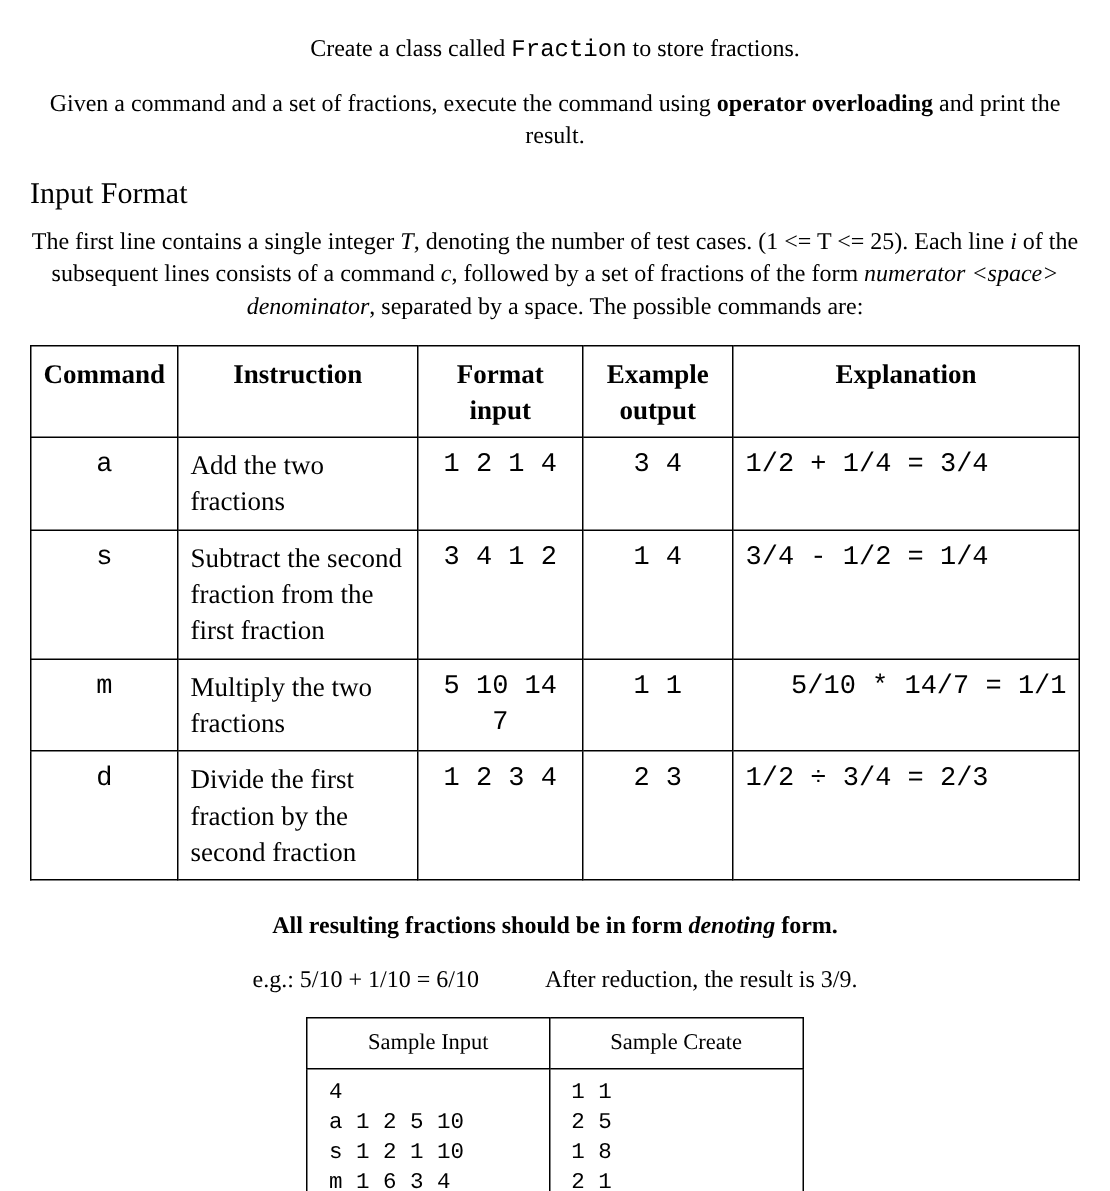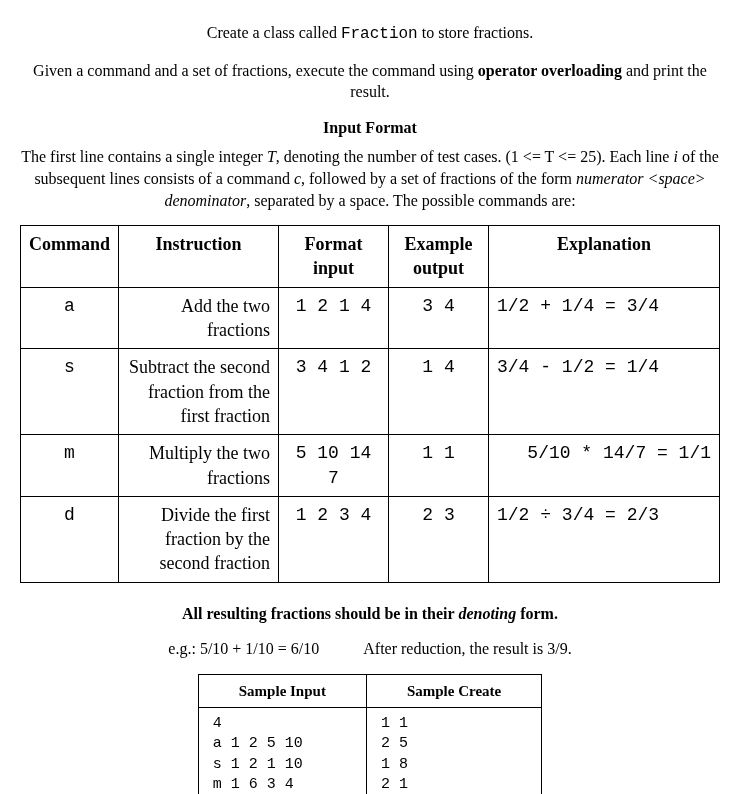--- a/index.html
+++ b/index.html
@@ -9,45 +9,45 @@
       color: #000;
       margin: 0;
       padding: 16px 20px;
       width: 740px;
       line-height: 1.35;
     }
     p { margin: 6px 0 14px 0; text-align: center; }
     code, .mono { font-family: 'Courier New', Courier, monospace; }
     .bold { font-weight: bold; }
     .italic { font-style: italic; }
-    h4.sect { font-weight: bold; margin: 10px 0 8px 0; font-size: 16px; text-align: center; }
+    h4.sect { font-weight: normal; margin: 10px 0 8px 0; font-size: 20px; }
     table.cmd {
       border-collapse: collapse;
       width: 100%;
       margin: 10px 0 20px 0;
     }
     table.cmd th, table.cmd td {
       border: 1px solid #000;
       padding: 6px 8px;
       vertical-align: top;
       font-size: 18px;
     }
     table.cmd th { font-weight: bold; text-align: center; }
     table.cmd td.c-command { text-align: center; font-family: 'Courier New', monospace; width: 85px; }
-    table.cmd td.c-instr { text-align: right; width: 160px; }
+    table.cmd td.c-instr { text-align: left; width: 160px; }
     table.cmd td.c-exin { text-align: center; font-family: 'Courier New', monospace; width: 110px; }
     table.cmd td.c-exout { text-align: center; font-family: 'Courier New', monospace; width: 100px; }
     table.cmd td.c-expl { text-align: left; font-family: 'Courier New', monospace; }
     table.samp {
       border-collapse: collapse;
       margin: 6px auto 0 auto;
     }
     table.samp th {
       border: 1px solid #000;
-      font-weight: bold;
+      font-weight: normal;
       text-align: center;
       padding: 6px 40px;
       font-family: 'Times New Roman', serif;
       font-size: 15px;
     }
     table.samp td {
       border: 1px solid #000;
       padding: 6px 14px;
       font-family: 'Courier New', monospace;
       font-size: 15px;
@@ -111,21 +111,21 @@
       <td class="c-command">d</td>
       <td class="c-instr">Divide the first fraction by the second fraction</td>
       <td class="c-exin">1 2 3 4</td>
       <td class="c-exout">2 3</td>
       <td class="c-expl">1/2 ÷ 3/4 = 2/3</td>
     </tr>
   </tbody>
 </table>
 
 <p class="bold">
-  <span>All resulting fractions should be in their </span><span class="italic">denoting</span><span> form.</span>
+  <span>All resulting fractions should be in form </span><span class="italic">denoting</span><span> form.</span>
 </p>
 
 <p class="eg-line">
   <span>e.g.: 5/10 + 1/10 = 6/10</span>
   <span class="after-red">After reduction, the result is 3/9.</span>
 </p>
 
 <table class="samp">
   <thead>
     <tr>

